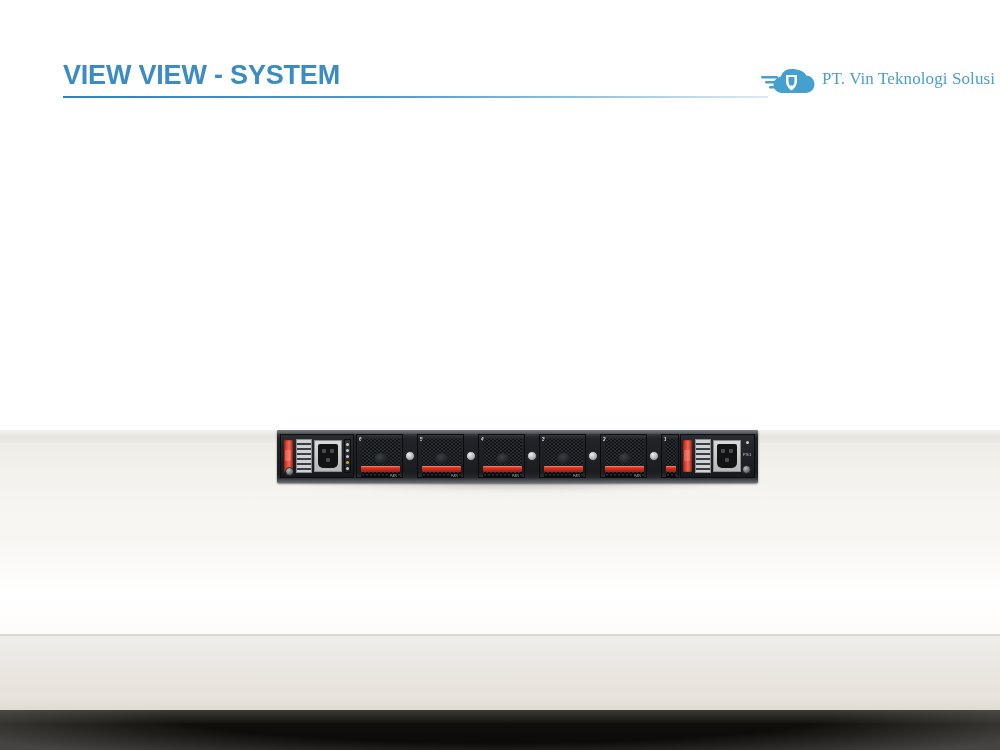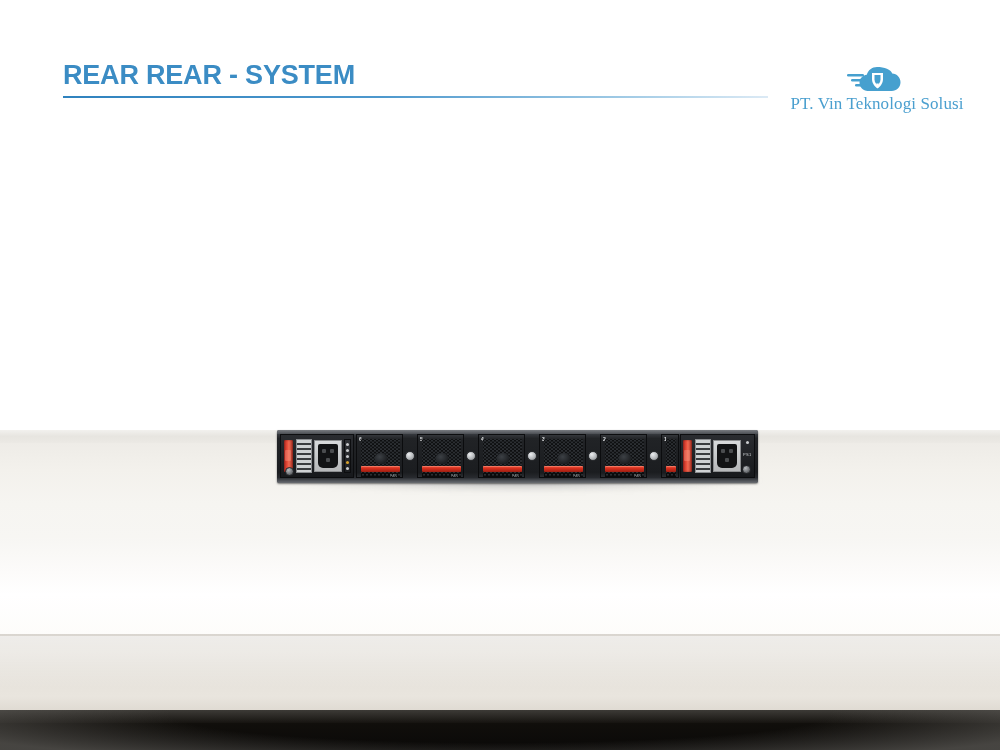--- a/index.html
+++ b/index.html
@@ -92,21 +92,20 @@
 
   
   .logo {
     position: absolute;
     left: 760px;
     top: 60px;
     width: 230px;
     height: 38px;
     display: flex;
     align-items: center;
-    flex-direction: column;
   }
   .logo-mark { width: 58px; height: 34px; flex: 0 0 auto; }
   .logo-text {
     margin-left: 4px;
     font-family: "Liberation Serif", serif;
     font-size: 17px;
     color: #4a9fcf;
     white-space: nowrap;
     letter-spacing: 0.1px;
   }
@@ -307,21 +306,21 @@
   <div class="bg-layer band-upper-white"></div>
   <div class="bg-layer band-desk-top"></div>
   <div class="bg-layer band-desk"></div>
   <div class="bg-layer band-white2"></div>
   <div class="bg-layer band-floor"></div>
   <div class="bg-layer floor-sheen"></div>
   <div class="bg-layer band-dark"></div>
   <div class="bg-layer band-dark-strip"></div>
   <div class="bg-layer band-dark-vignette"></div>
 
-  <div class="slide-title">REAR REAR - SYSTEM</div>
+  <div class="slide-title">VIEW VIEW - SYSTEM</div>
   <div class="title-rule"></div>
 
   <div class="logo">
     <svg class="logo-mark" viewBox="0 0 116 68">
       <path d="M62 14c-10 0-18 6.5-20.5 15.5C33 30.5 27 37.2 27 45.5 27 54.6 34.4 62 43.5 62h48C101.2 62 109 54.2 109 44.5c0-9.4-7.3-17.1-16.6-17.5C89.8 19.3 76.9 14 62 14z" fill="#46a0cf"></path>
       <path d="M52 26h22v12c0 8.5-5 14.5-11 19-6-4.5-11-10.5-11-19V26z" fill="#ffffff"></path>
       <path d="M57 30h12v8.5c0 5.5-3 9.5-6 12.5-3-3-6-7-6-12.5V30z" fill="#46a0cf"></path>
       <rect x="60.5" y="47" width="5" height="8" fill="#ffffff"></rect>
       <g fill="#46a0cf">
         <rect x="2" y="28" width="34" height="5" rx="2.5"></rect>

